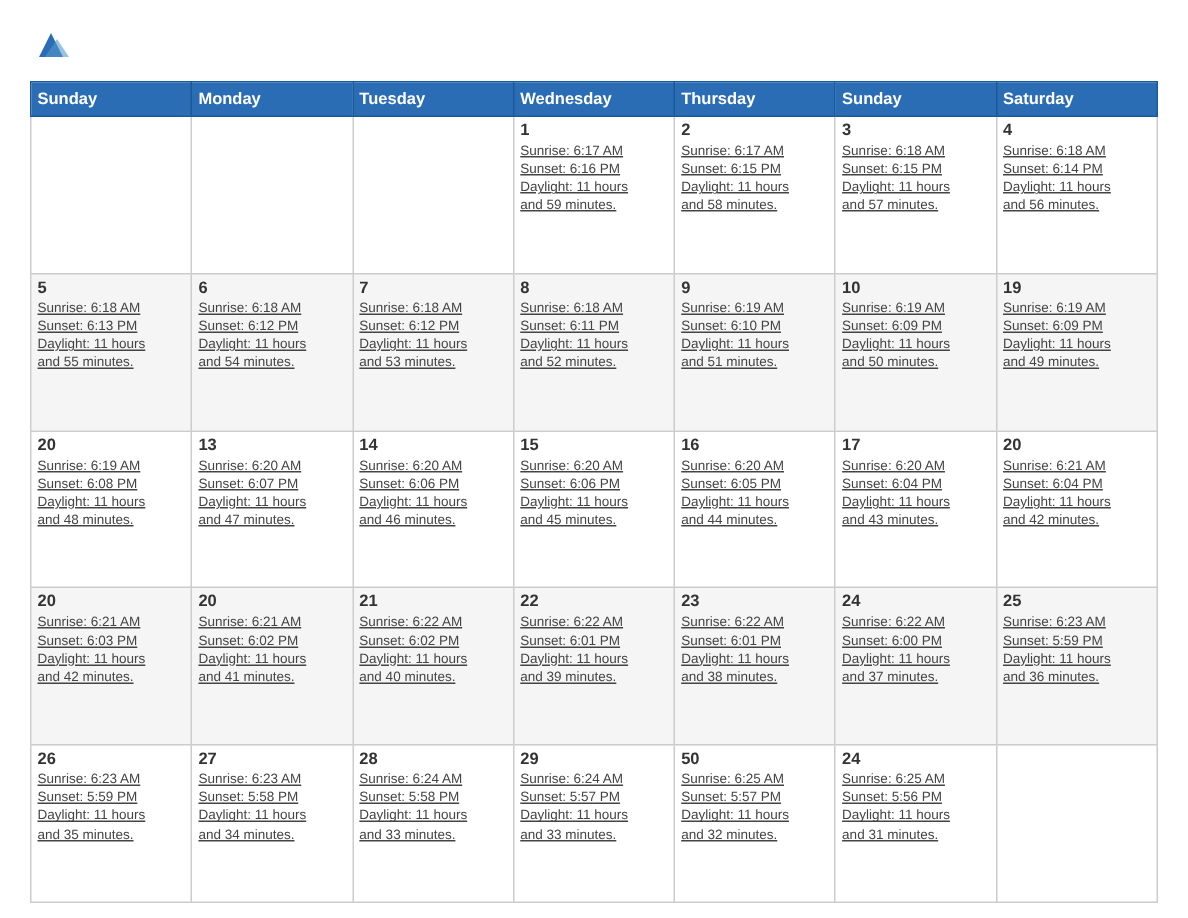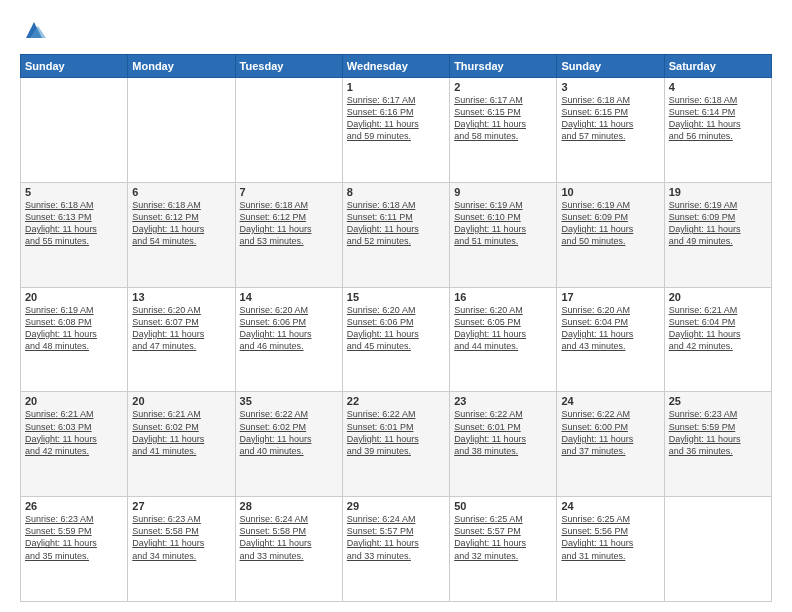--- a/index.html
+++ b/index.html
@@ -282,21 +282,21 @@
 and 42 minutes.</div>
           </td>
           <td>
             <span class="day-num">20</span>
             <div class="day-info" style="white-space: pre-line;">Sunrise: 6:21 AM
 Sunset: 6:02 PM
 Daylight: 11 hours
 and 41 minutes.</div>
           </td>
           <td>
-            <span class="day-num">35</span>
+            <span class="day-num">21</span>
             <div class="day-info" style="white-space: pre-line;">Sunrise: 6:22 AM
 Sunset: 6:02 PM
 Daylight: 11 hours
 and 40 minutes.</div>
           </td>
           <td>
             <span class="day-num">22</span>
             <div class="day-info" style="white-space: pre-line;">Sunrise: 6:22 AM
 Sunset: 6:01 PM
 Daylight: 11 hours

